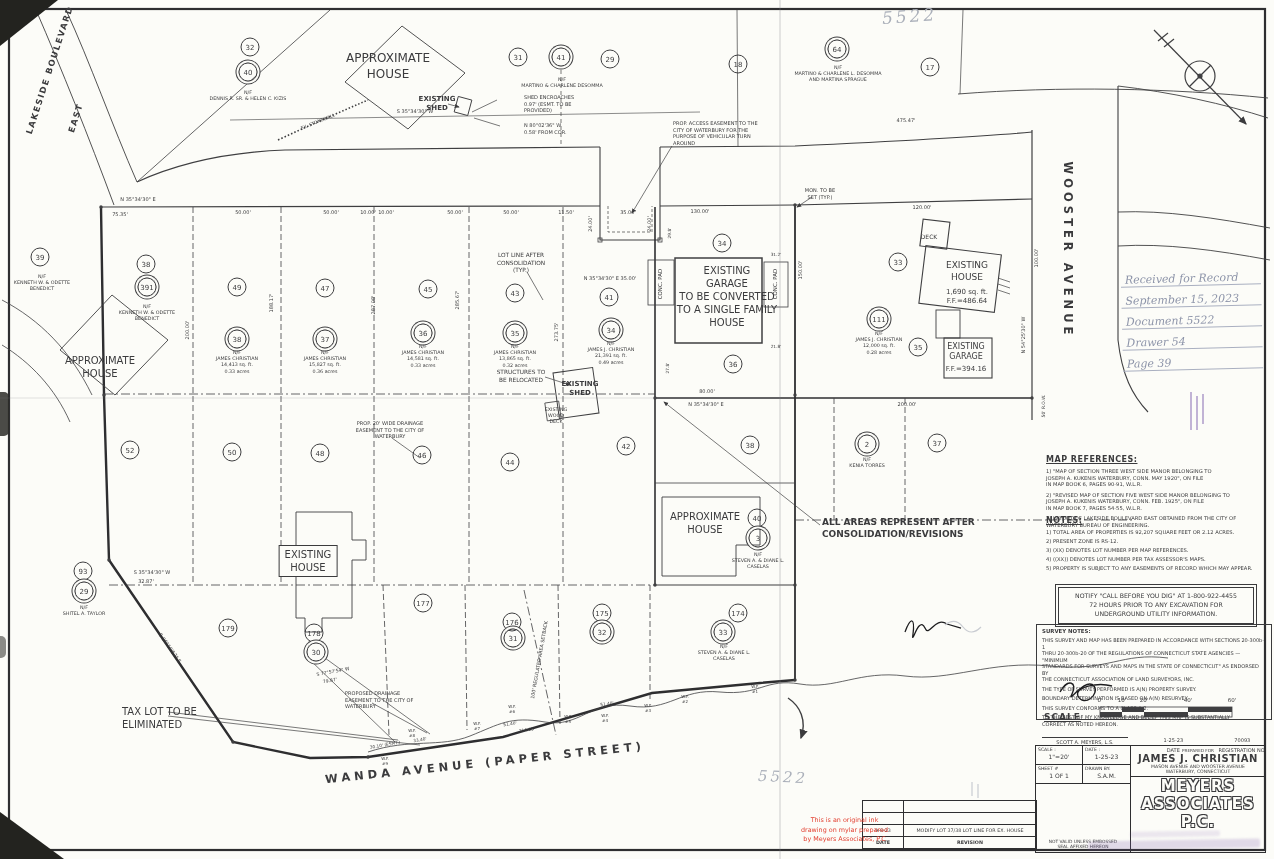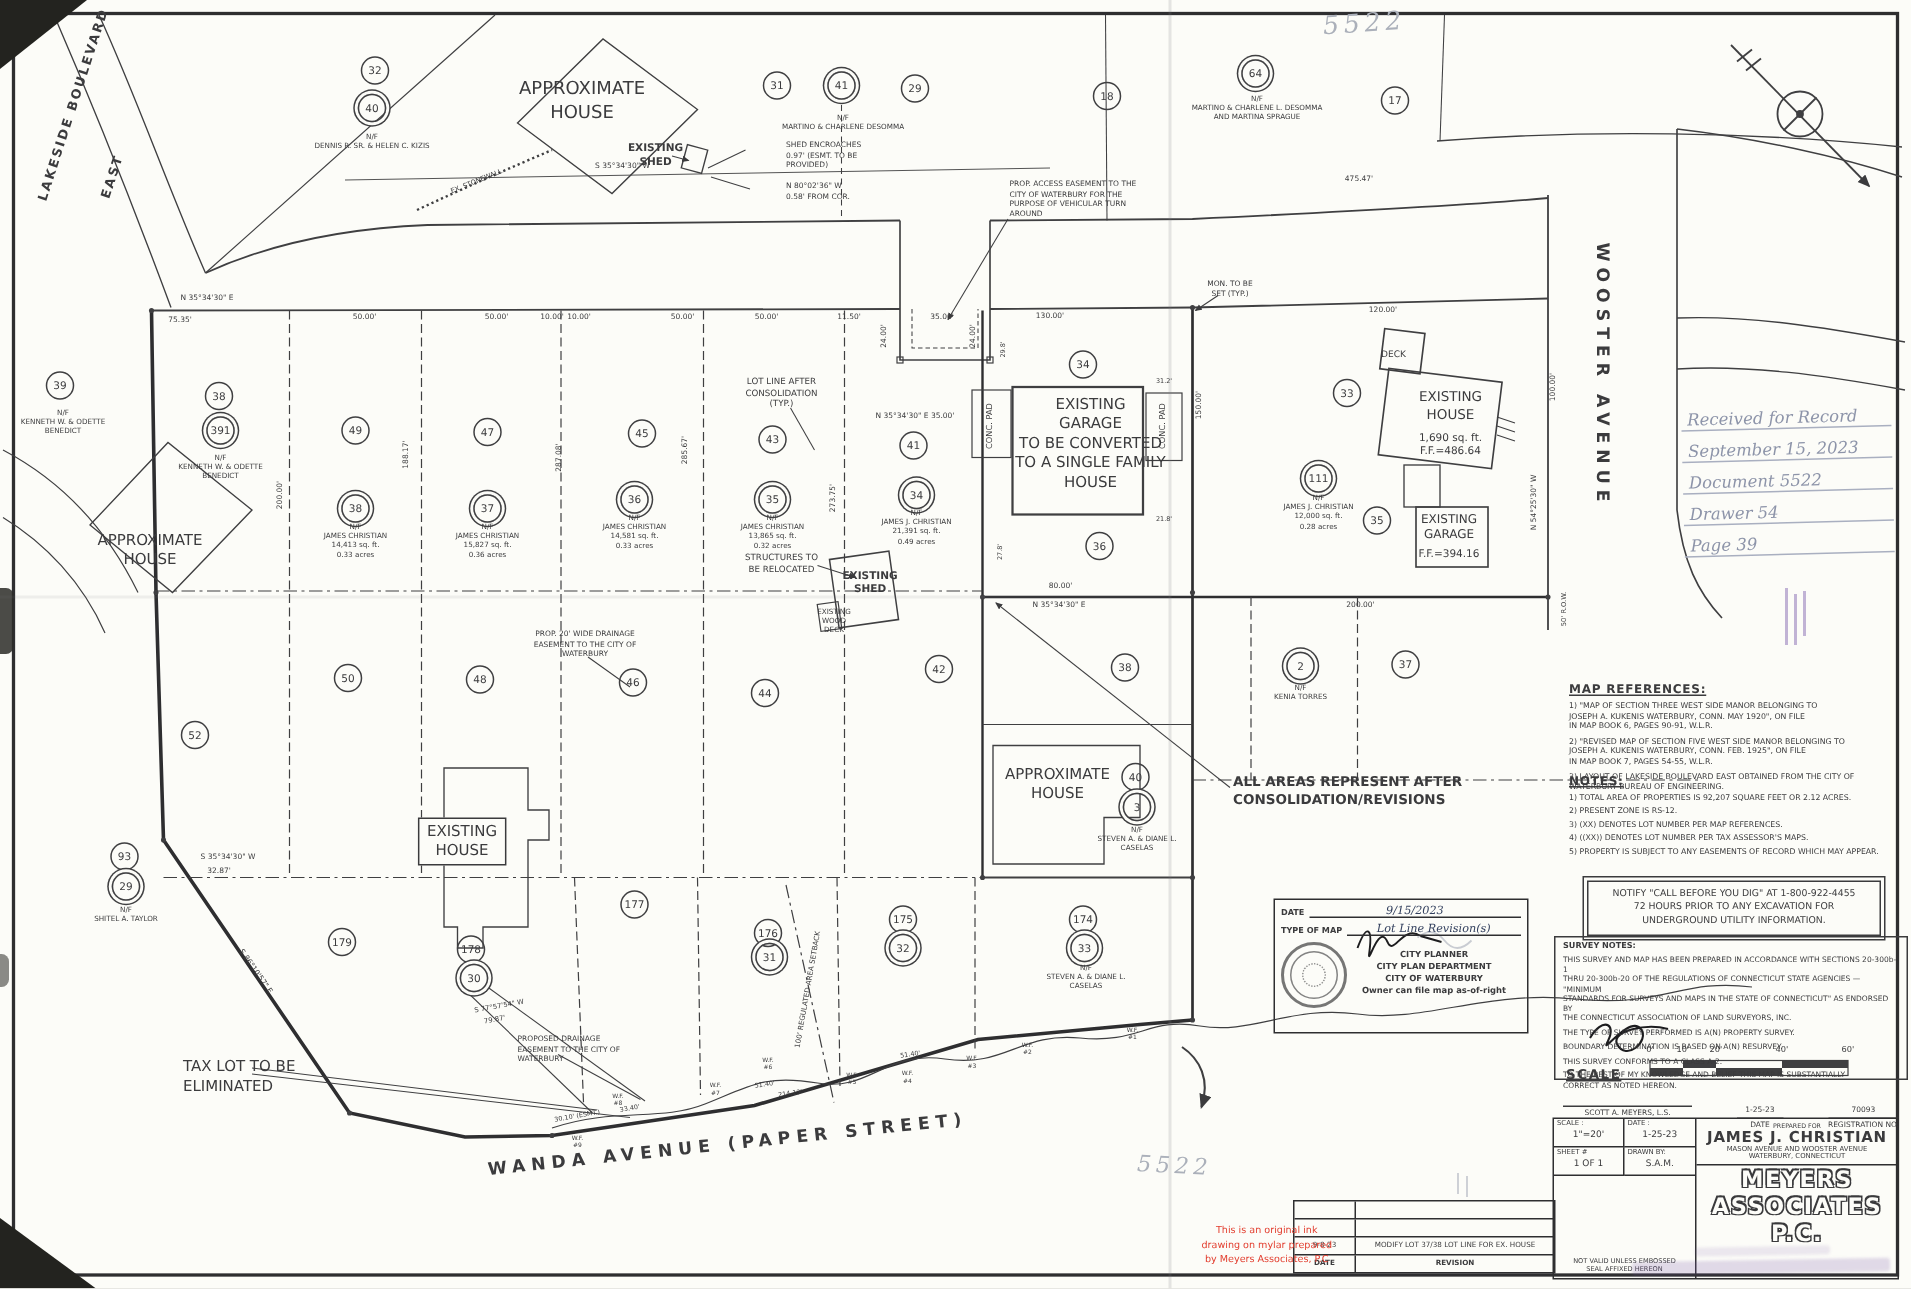--- a/index.html
+++ b/index.html
@@ -250,42 +250,42 @@
       <div class="lot double" style="left: 237px; top: 339px;">38</div>
       <div class="lot double" style="left: 325px; top: 339px;">37</div>
       <div class="lot double" style="left: 423px; top: 333px;">36</div>
       <div class="lot double" style="left: 515px; top: 333px;">35</div>
       <div class="lot double" style="left: 611px; top: 330px;">34</div>
       <div class="lot" style="left: 722px; top: 243px;">34</div>
       <div class="lot" style="left: 733px; top: 364px;">36</div>
       <div class="lot" style="left: 898px; top: 262px;">33</div>
       <div class="lot double" style="left: 879px; top: 319px;">111</div>
       <div class="lot" style="left: 918px; top: 347px;">35</div>
-      <div class="lot" style="left: 130px; top: 450px; margin-top: 40px;">52</div>
+      <div class="lot" style="left: 130px; top: 450px;">52</div>
       <div class="lot" style="left: 232px; top: 452px;">50</div>
       <div class="lot" style="left: 320px; top: 453px;">48</div>
       <div class="lot" style="left: 422px; top: 455px;">46</div>
       <div class="lot" style="left: 510px; top: 462px;">44</div>
       <div class="lot" style="left: 600px; top: 446px; margin-left: 26px;">42</div>
       <div class="lot" style="left: 750px; top: 445px;">38</div>
       <div class="lot double" style="left: 867px; top: 444px;">2</div>
       <div class="lot" style="left: 937px; top: 443px;">37</div>
       <div class="lot" style="left: 757px; top: 518px;">40</div>
       <div class="lot double" style="left: 758px; top: 538px;">3</div>
       <div class="lot" style="left: 83px; top: 571px;">93</div>
       <div class="lot double" style="left: 84px; top: 591px;">29</div>
       <div class="lot" style="left: 228px; top: 628px;">179</div>
       <div class="lot" style="left: 314px; top: 633px;">178</div>
       <div class="lot double" style="left: 316px; top: 652px;">30</div>
       <div class="lot" style="left: 423px; top: 603px;">177</div>
       <div class="lot" style="left: 512px; top: 622px;">176</div>
       <div class="lot double" style="left: 513px; top: 638px;">31</div>
       <div class="lot" style="left: 602px; top: 613px;">175</div>
       <div class="lot double" style="left: 602px; top: 632px;">32</div>
-      <div class="lot" style="left: 722px; top: 613px;">174</div>
+      <div class="lot" style="left: 738px; top: 613px;">174</div>
       <div class="lot double" style="left: 723px; top: 632px;">33</div>
       <div class="lbl" style="left: 485px; top: 763px; font-size: 11.5px; font-weight: bold; letter-spacing: 4px; transform: translate(-50%, -50%) rotate(-6deg);">WANDA      AVENUE      (PAPER  STREET)</div>
       <div class="lbl" style="left: 1068px; top: 250px; font-size: 11.5px; font-weight: bold; letter-spacing: 4px; transform: translate(-50%, -50%) rotate(90deg);">WOOSTER      AVENUE</div>
       <div class="lbl" style="left: 50px; top: 70px; font-size: 8.5px; font-weight: bold; letter-spacing: 1.5px; transform: translate(-50%, -50%) rotate(-72deg);">LAKESIDE  BOULEVARD</div>
       <div class="lbl" style="left: 76px; top: 118px; font-size: 8.5px; font-weight: bold; letter-spacing: 1.5px; transform: translate(-50%, -50%) rotate(-72deg);">EAST</div>
       <div class="lbl" style="left: 388px; top: 67px; font-size: 12px; transform: translate(-50%, -50%);">APPROXIMATE
 HOUSE</div>
       <div class="lbl" style="left: 100px; top: 367px; font-size: 10px; transform: translate(-50%, -50%);">APPROXIMATE
 HOUSE</div>
       <div class="lbl" style="left: 705px; top: 523px; font-size: 10px; transform: translate(-50%, -50%);">APPROXIMATE
@@ -557,37 +557,20 @@
     <div class="rev-row">
       <div class="rev-date">9-8-23</div>
       <div class="rev-desc">MODIFY LOT 37/38 LOT LINE FOR EX. HOUSE</div>
     </div>
     <div class="rev-row" style="font-weight:bold;">
       <div class="rev-date">DATE</div>
       <div class="rev-desc">REVISION</div>
     </div>
   </div>
 
-  <div id="stampblock">
-    <div class="stamp-line">
-      <span>DATE</span>
-      <span class="stamp-fill">9/15/2023</span>
-    </div>
-    <div class="stamp-line" style="margin-top:2px;">
-      <span>TYPE OF MAP</span>
-      <span class="stamp-fill">Lot Line Revision(s)</span>
-    </div>
-    <div class="stamp-body">
-      <div class="seal"></div>
-      <div class="stamp-text">CITY PLANNER
-CITY PLAN DEPARTMENT
-CITY OF WATERBURY
-Owner can file map as-of-right</div>
-    </div>
-  </div>
 
   <div id="received">
     <div>
         <div class="rcv-line">Received for Record</div>
         <div class="rcv-line">September 15, 2023</div>
         <div class="rcv-line">Document  5522</div>
         <div class="rcv-line">Drawer  54</div>
         <div class="rcv-line">Page      39</div>
       </div>
   </div>

